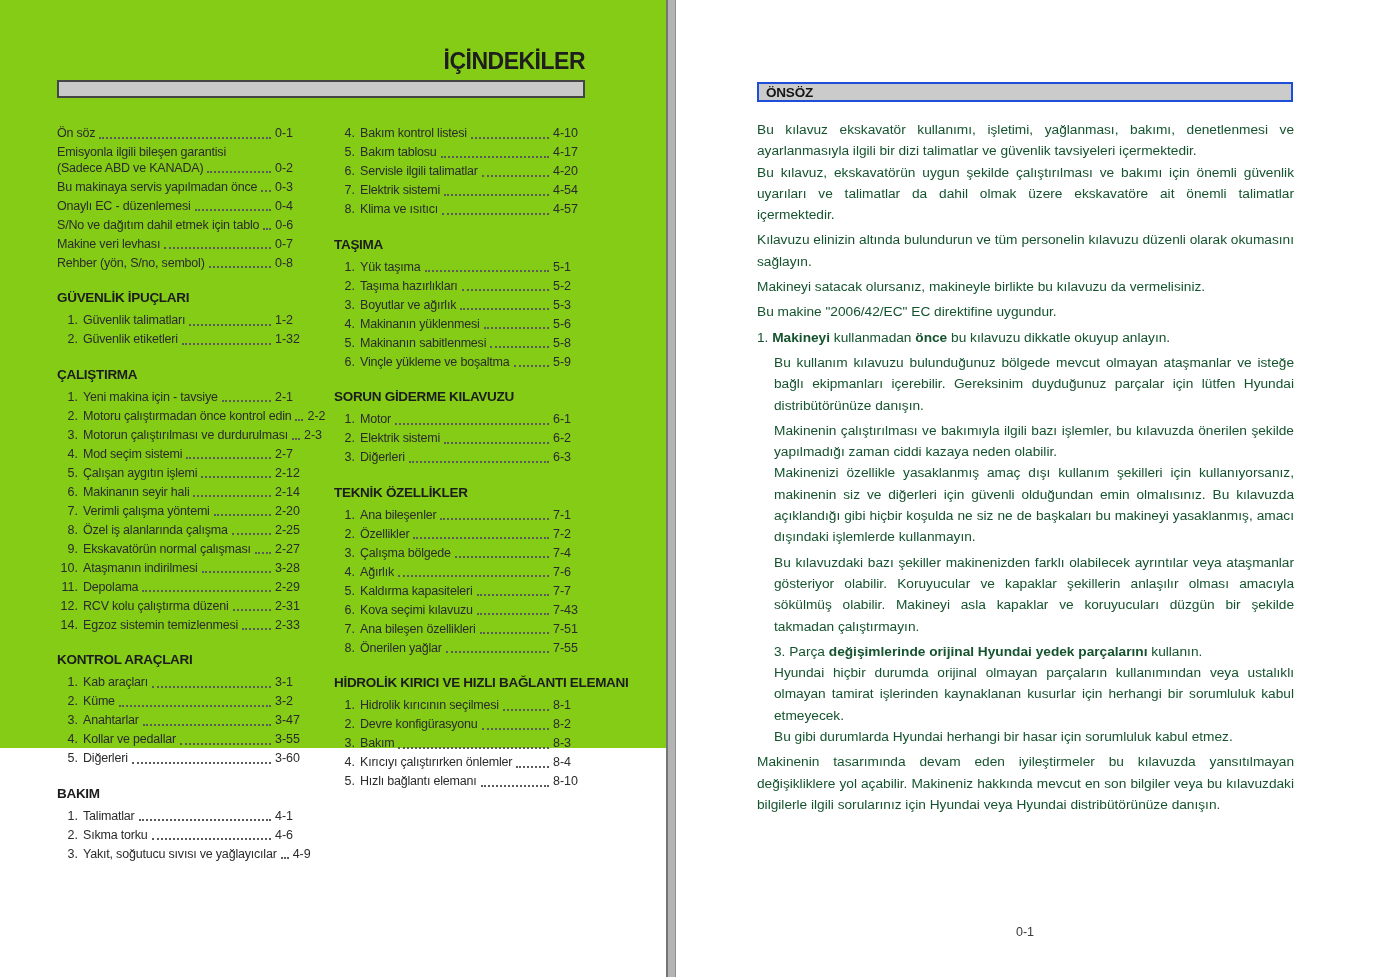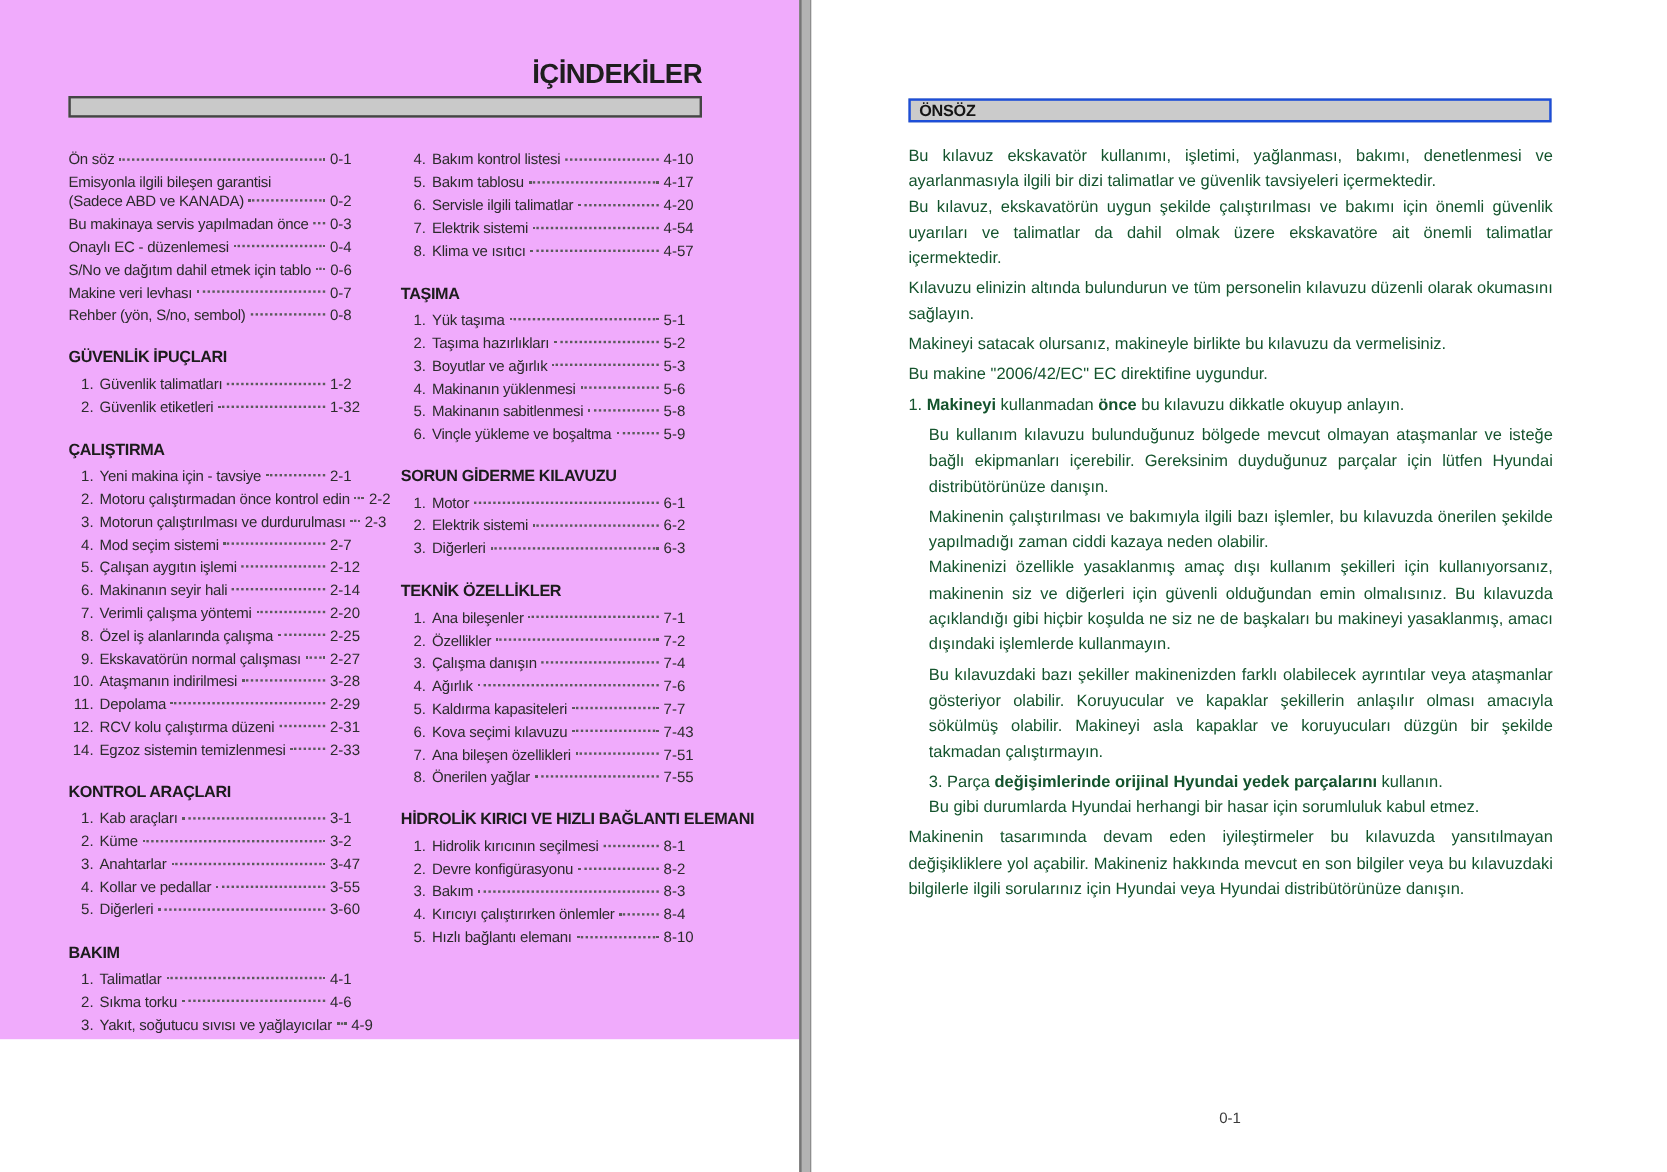--- a/index.html
+++ b/index.html
@@ -4,21 +4,21 @@
 <style>
   * { margin:0; padding:0; box-sizing:border-box; }
   html,body { background:#ffffff; }
   body {
     width:1389px; height:977px; position:relative; overflow:hidden;
     font-family:"Liberation Sans", sans-serif; color:#2b2b2b;
     -webkit-font-smoothing:antialiased;
   }
 
   
-  .page-left  { position:absolute; left:0; top:0; width:666px; height:866px; background:#f0abfc; }
+  .page-left  { position:absolute; left:0; top:0; width:666px; height:748px; background:#84cc16; }
   .page-divider {
     position:absolute; left:666px; top:0; width:10px; height:977px;
     background:#b3b3b3; border-left:2px solid #757575; border-right:1px solid #8e8e8e;
   }
   .page-right { position:absolute; left:677px; top:0; width:712px; height:977px; background:#fff; }
 
   
   .toc { position:absolute; left:57px; top:48px; width:528px; }
   .toc-title {
     font-size:23px; font-weight:bold; text-align:right; letter-spacing:-0.5px;
@@ -30,21 +30,21 @@
   .toc-cols { display:flex; margin-top:29px; }
   .toc-col-1 { width:250px; margin-right:27px; flex:none; }
   .toc-col-2 { width:251px; flex:none; }
 
   .toc-heading {
     font-size:13.5px; font-weight:bold; color:#1c1c1c; letter-spacing:-0.3px;
     margin:20px 0 9px 0; white-space:nowrap; line-height:15px;
   }
   .toc-block:first-child .toc-heading { margin-top:0; }
 
-  .toc-row { display:flex; align-items:center; font-size:12.5px; line-height:13.5px; margin-bottom:5.5px; }
+  .toc-row { display:flex; align-items:flex-end; font-size:12.5px; line-height:13.5px; margin-bottom:5.5px; }
   .toc-row.tight { margin-bottom:2px; }
   .toc-num { flex:none; width:21px; text-align:right; margin-right:5px; white-space:nowrap; }
   .toc-lbl { flex:none; max-width:215px; white-space:nowrap; letter-spacing:-0.2px; }
   .toc-leader { flex:1; border-bottom:2px dotted #5a5a5a; margin:0 4px 2px 4px; min-width:8px; }
   .toc-pg { flex:none; width:32px; text-align:left; white-space:nowrap; }
 
   
   .onsoz-header {
     position:absolute; left:80px; top:82px; width:536px; height:20px;
     background:#cbcbcb; border:2px solid #1d4ed8;
@@ -376,21 +376,21 @@
               <span class="toc-pg">7-1</span>
             </div>
             <div class="toc-row">
               <span class="toc-num">2.</span>
               <span class="toc-lbl">Özellikler</span>
               <span class="toc-leader"></span>
               <span class="toc-pg">7-2</span>
             </div>
             <div class="toc-row">
               <span class="toc-num">3.</span>
-              <span class="toc-lbl">Çalışma danışın</span>
+              <span class="toc-lbl">Çalışma bölgede</span>
               <span class="toc-leader"></span>
               <span class="toc-pg">7-4</span>
             </div>
             <div class="toc-row">
               <span class="toc-num">4.</span>
               <span class="toc-lbl">Ağırlık</span>
               <span class="toc-leader"></span>
               <span class="toc-pg">7-6</span>
             </div>
             <div class="toc-row">
@@ -467,17 +467,18 @@
       <div class="para base"><span class="seg">Bu kılavuz, ekskavatörün uygun şekilde çalıştırılması ve bakımı için önemli güvenlik uyarıları ve talimatlar da dahil olmak üzere ekskavatöre ait önemli talimatlar içermektedir.</span></div>
       <div class="para base"><span class="seg">Kılavuzu elinizin altında bulundurun ve tüm personelin kılavuzu düzenli olarak okumasını sağlayın.</span></div>
       <div class="para base"><span class="seg">Makineyi satacak olursanız, makineyle birlikte bu kılavuzu da vermelisiniz.</span></div>
       <div class="para base"><span class="seg">Bu makine "2006/42/EC" EC direktifine uygundur.</span></div>
       <div class="para base"><span class="seg">1. </span><span class="seg-b">Makineyi</span><span class="seg"> kullanmadan </span><span class="seg-b">önce</span><span class="seg"> bu kılavuzu dikkatle okuyup anlayın.</span></div>
       <div class="para indent"><span class="seg">Bu kullanım kılavuzu bulunduğunuz bölgede mevcut olmayan ataşmanlar ve isteğe bağlı ekipmanları içerebilir. Gereksinim duyduğunuz parçalar için lütfen Hyundai distribütörünüze danışın.</span></div>
       <div class="para indent tight"><span class="seg">Makinenin çalıştırılması ve bakımıyla ilgili bazı işlemler, bu kılavuzda önerilen şekilde yapılmadığı zaman ciddi kazaya neden olabilir.</span></div>
       <div class="para indent"><span class="seg">Makinenizi özellikle yasaklanmış amaç dışı kullanım şekilleri için kullanıyorsanız, makinenin siz ve diğerleri için güvenli olduğundan emin olmalısınız. Bu kılavuzda açıklandığı gibi hiçbir koşulda ne siz ne de başkaları bu makineyi yasaklanmış, amacı dışındaki işlemlerde kullanmayın.</span></div>
       <div class="para indent"><span class="seg">Bu kılavuzdaki bazı şekiller makinenizden farklı olabilecek ayrıntılar veya ataşmanlar gösteriyor olabilir. Koruyucular ve kapaklar şekillerin anlaşılır olması amacıyla sökülmüş olabilir. Makineyi asla kapaklar ve koruyucuları düzgün bir şekilde takmadan çalıştırmayın.</span></div>
       <div class="para indent tight"><span class="seg">3. Parça </span><span class="seg-b">değişimlerinde orijinal Hyundai yedek parçalarını</span><span class="seg"> kullanın.</span></div>
+      <div class="para indent tight"><span class="seg">Hyundai hiçbir durumda orijinal olmayan parçaların kullanımından veya ustalıklı olmayan tamirat işlerinden kaynaklanan kusurlar için herhangi bir sorumluluk kabul etmeyecek.</span></div>
       <div class="para indent"><span class="seg">Bu gibi durumlarda Hyundai herhangi bir hasar için sorumluluk kabul etmez.</span></div>
       <div class="para base"><span class="seg">Makinenin tasarımında devam eden iyileştirmeler bu kılavuzda yansıtılmayan değişikliklere yol açabilir. Makineniz hakkında mevcut en son bilgiler veya bu kılavuzdaki bilgilerle ilgili sorularınız için Hyundai veya Hyundai distribütörünüze danışın.</span></div>
     </div>
   <div class="page-number">0-1</div>
 </div>
 
 </body></html>

